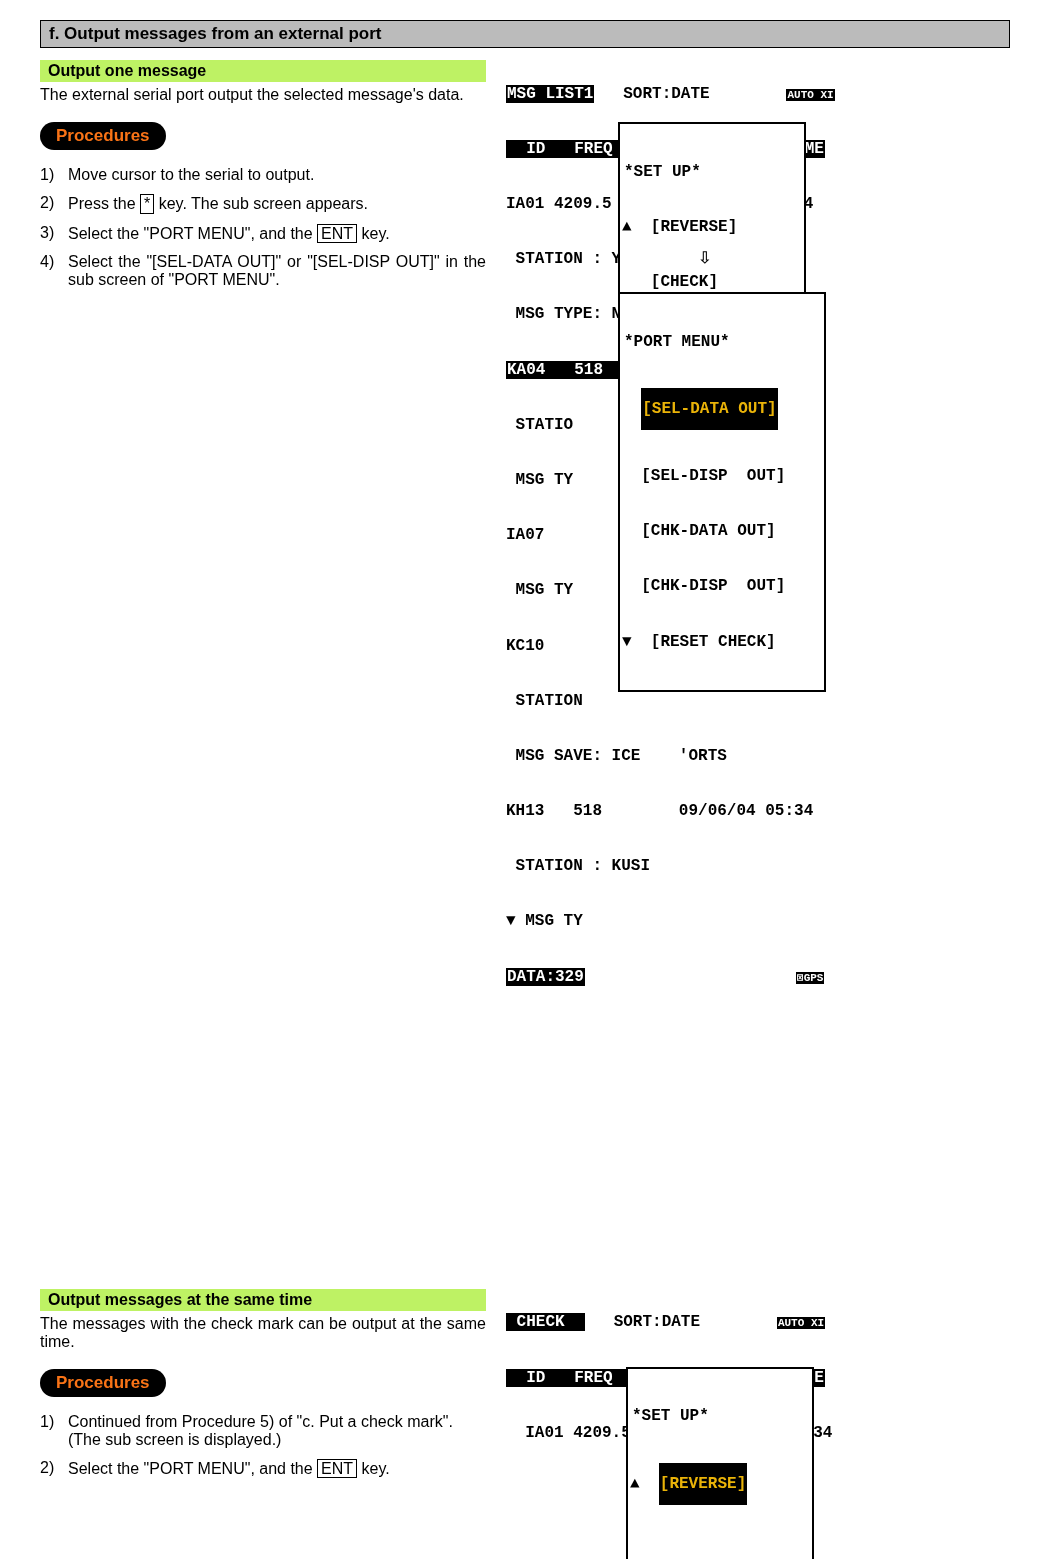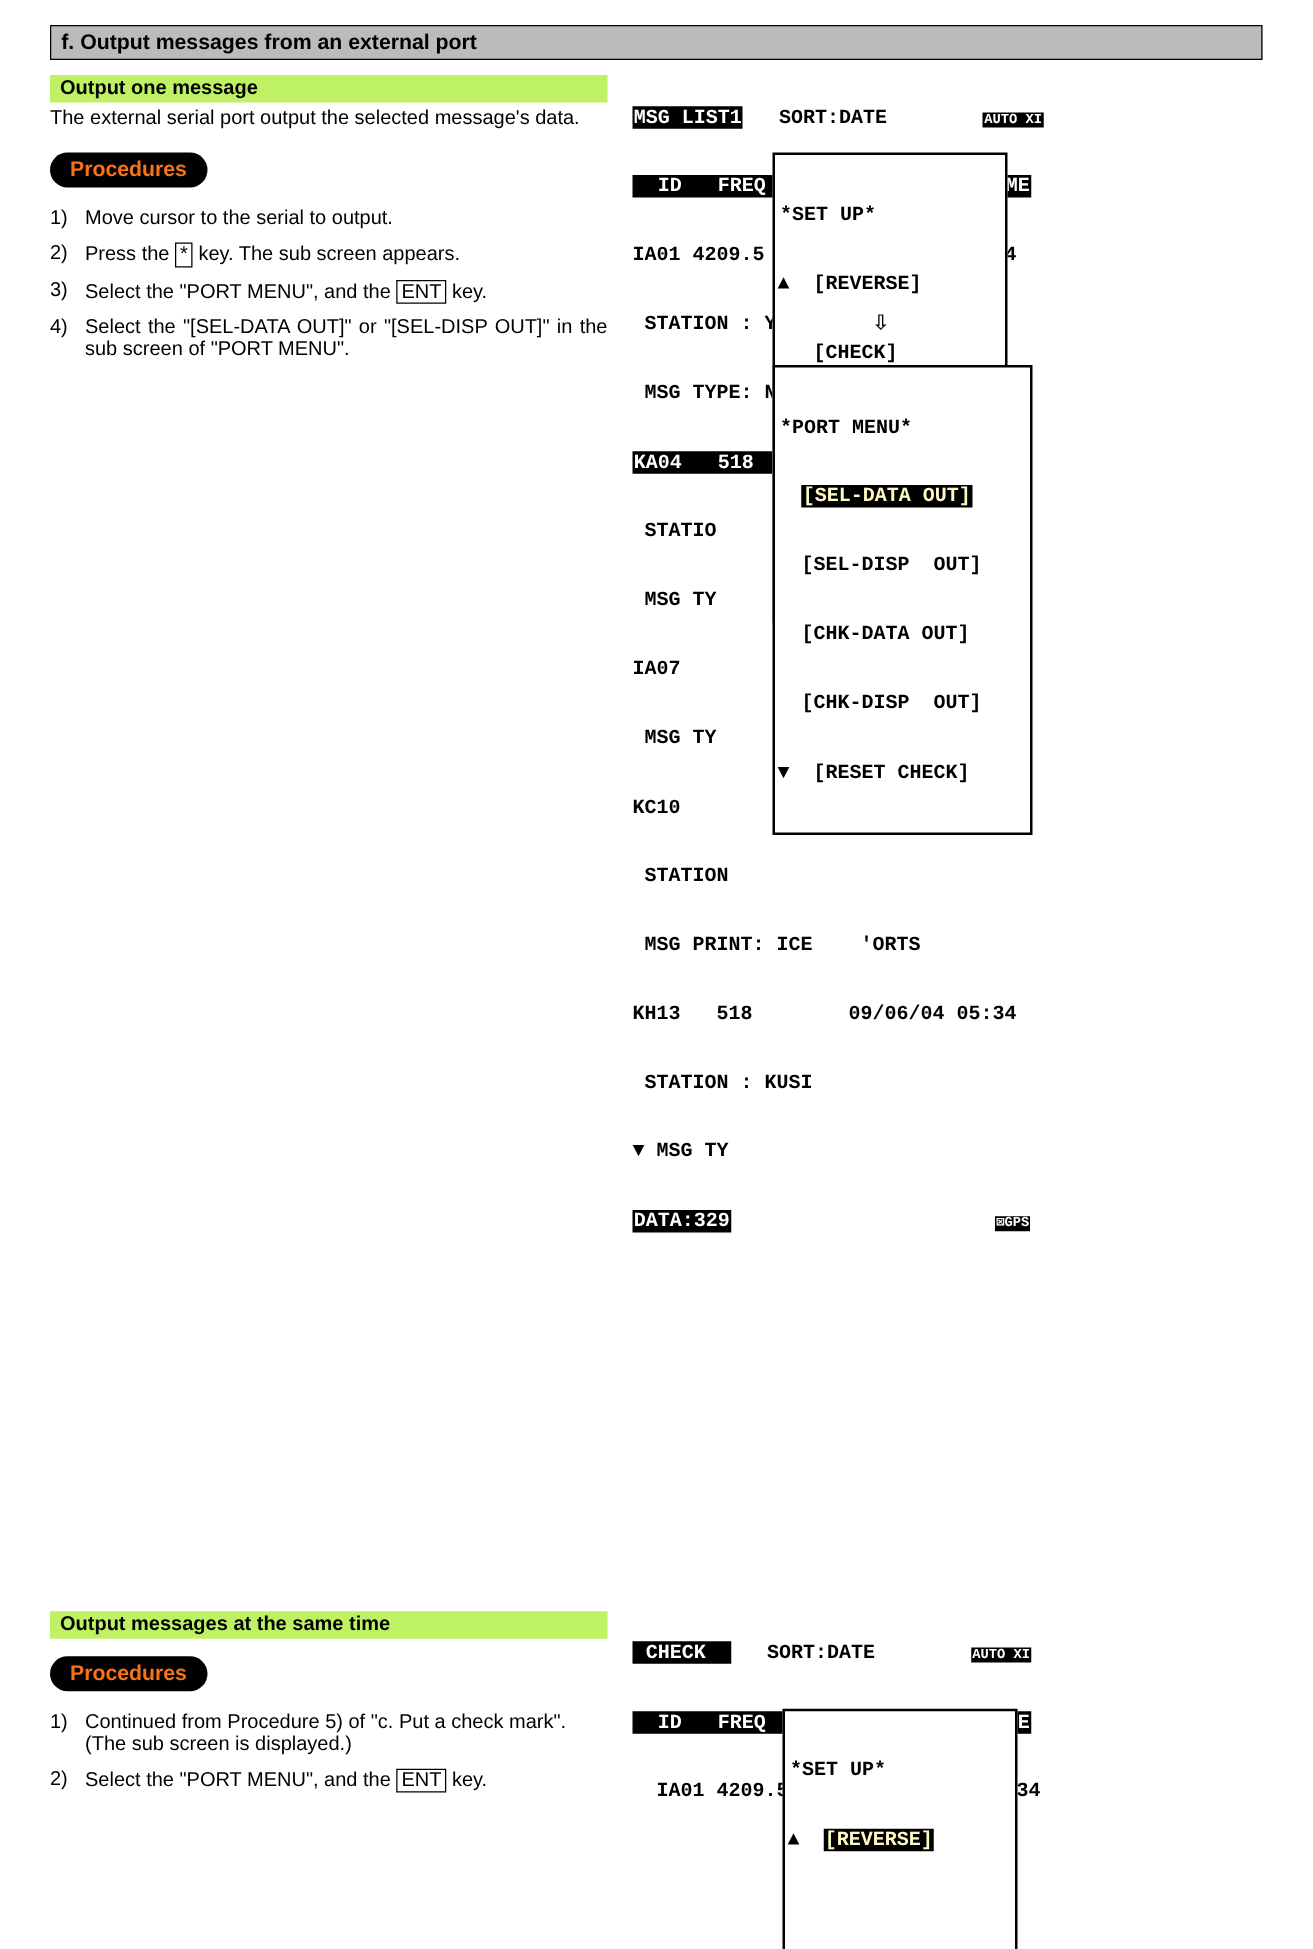--- a/index.html
+++ b/index.html
@@ -125,22 +125,22 @@
     background: #fff;
     padding: 2px 2px;
   }
   .popup-shadow {
     position: absolute;
     background: #000;
     z-index: -1;
   }
   .popup-sel {
     background: #000;
-    color: #fef9c3;
-    padding: 0 1px;
+    color: #eab308;
+    padding: 12px 1px;
     display: inline-block;
   }
   .arrow-down {
     position: absolute;
     font-size: 22px;
     font-weight: bold;
   }
   .small-badge {
     font-size: 11px;
   }
@@ -191,21 +191,21 @@
         <span class="scr-line">IA01 4209.5   15  09/06/04 12:34</span>
         <span class="scr-line"> STATION : YOKOHAMA</span>
         <span class="scr-line"> MSG TYPE: NAVIGATIONAL WARNINGS</span>
         <span class="scr-line"><span class="scr-inv">KA04   518    10  09/06/04 10:34</span></span>
         <span class="scr-line"><span> STATIO</span>                 <span>RNINGS</span></span>
         <span class="scr-line"><span> MSG TY</span></span>
         <span class="scr-line"><span>IA07  </span>                    <span>09:34</span></span>
         <span class="scr-line"><span> MSG TY</span>                 <span>RNINGS</span></span>
         <span class="scr-line"><span>KC10  </span>                    <span>05:34</span></span>
         <span class="scr-line"> STATION</span>
-        <span class="scr-line"> MSG PRINT: ICE    'ORTS</span>
+        <span class="scr-line"> MSG SAVE: ICE    'ORTS</span>
         <span class="scr-line">KH13   518        09/06/04 05:34</span>
         <span class="scr-line"> STATION : KUSI</span>
         <span class="scr-line">▼<span> MSG TY</span></span>
         <span class="scr-line"><span class="scr-inv">DATA:329</span>                      <span class="scr-inv small-badge">⊠GPS</span></span>
 
         
         <div class="popup-shadow" style="left:118px; top:80px; width:180px; height:118px;"></div>
         <div class="popup-main" style="left:112px; top:74px; width:180px;">
           <span class="scr-line" style="padding-left:2px;">*SET UP*</span>
           <span class="scr-line"><span>▲</span>  <span>[REVERSE]</span></span>
@@ -230,20 +230,21 @@
       </div>
     </div>
   </div>
 
 
   <div style="height:70px;"></div>
 
   <div class="columns">
     <div class="left-col">
       <div class="sub-bar">Output messages at the same time</div>
+      <div class="body-text">The messages with the check mark can be output at the same time.</div>
 
       <div class="proc-pill">Procedures</div>
 
       <ol class="steps">
         <li>
           <span class="num">1)</span>
           <span class="txt">
             <span>Continued from Procedure 5) of "c. Put a check mark".</span><br>
             <span>(The sub screen is displayed.)</span>
           </span>

